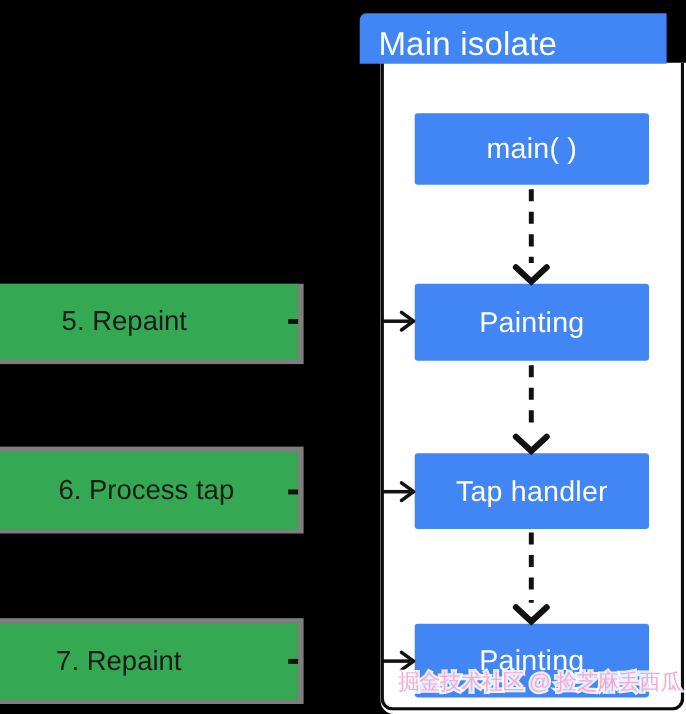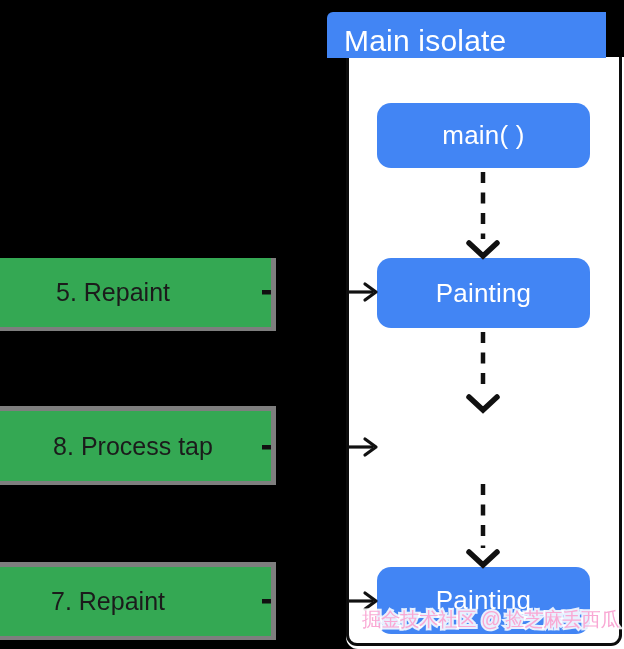--- a/index.html
+++ b/index.html
@@ -21,21 +21,21 @@
     position:absolute;left:327px;top:12px;width:279px;height:46px;
     background:#4285F4;border-radius:6px 0 0 0;
     display:flex;align-items:flex-end;
   }
   .panel-header span{
     color:#fff;font-size:30px;padding-left:17px;letter-spacing:.2px;
   }
   
   .node{
     position:absolute;left:377px;width:213px;background:#4285F4;
-    border-radius:14px;display:flex;align-items:center;justify-content:center;
+    border-radius:3px;display:flex;align-items:center;justify-content:center;
   }
   .node span{color:#fff;font-size:26px;letter-spacing:.2px;}
   .node-main{top:103px;height:65px;}
   .node-paint1{top:258px;height:70px;}
   .node-tap{top:412px;height:69px;}
   .node-paint2{top:567px;height:67px;}
   
   .event{
     position:absolute;background:#7e7e7e;
   }
@@ -72,34 +72,37 @@
     <span>Main isolate</span>
   </div>
 
   <div class="event event1">
     <div class="inner">
       <span>5. Repaint</span>
     </div>
   </div>
   <div class="event event2">
     <div class="inner">
-      <span>8. Process tap</span>
+      <span>6. Process tap</span>
     </div>
   </div>
   <div class="event event3">
     <div class="inner">
       <span>7. Repaint</span>
     </div>
   </div>
 
   <div class="node node-main">
     <span>main( )</span>
   </div>
   <div class="node node-paint1">
     <span>Painting</span>
+  </div>
+  <div class="node node-tap">
+    <span>Tap handler</span>
   </div>
   <div class="node node-paint2">
     <span>Painting</span>
   </div>
 
   <svg class="arrows" viewBox="0 0 624 649">
 
     <g>
       <line x1="483" y1="172" x2="483" y2="239" stroke="#111" stroke-width="4.5" stroke-dasharray="11 9.5"></line>
       <polyline points="469,243 483,256 497,243" fill="none" stroke="#111" stroke-width="5.5" stroke-linecap="round"></polyline>

